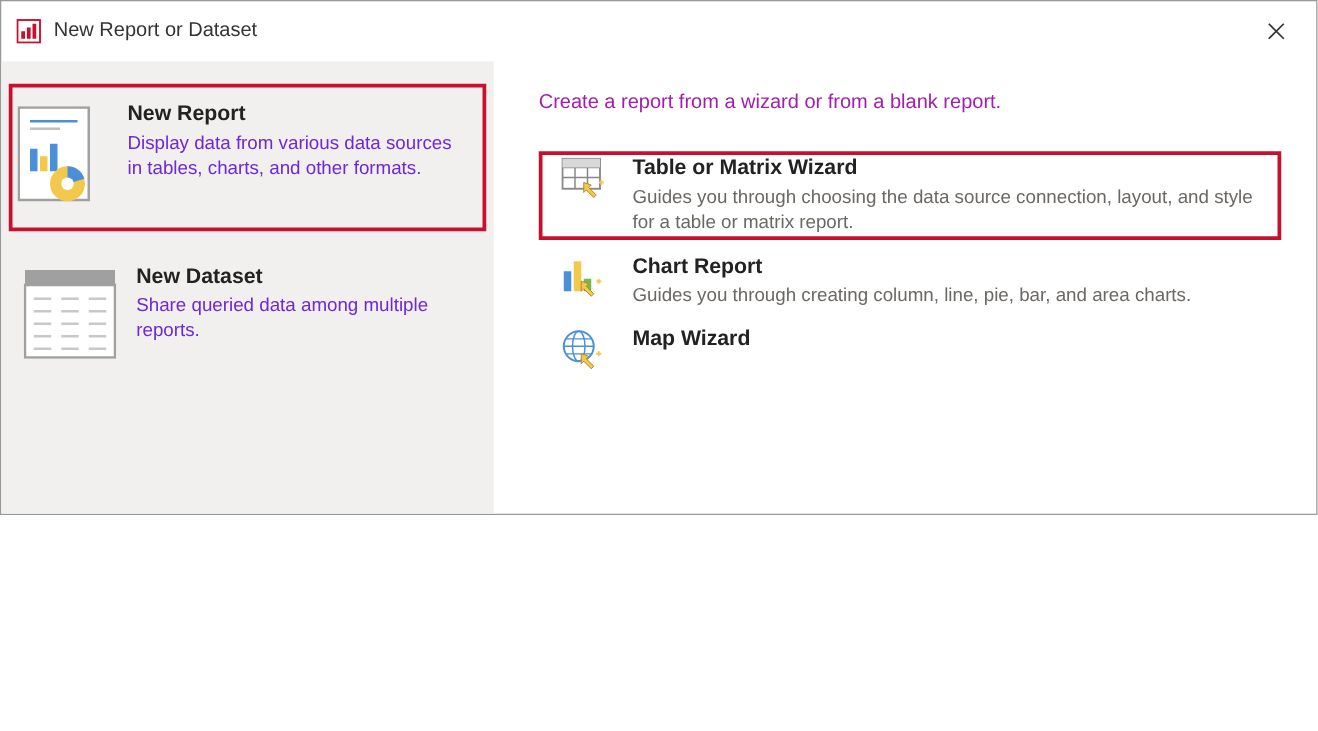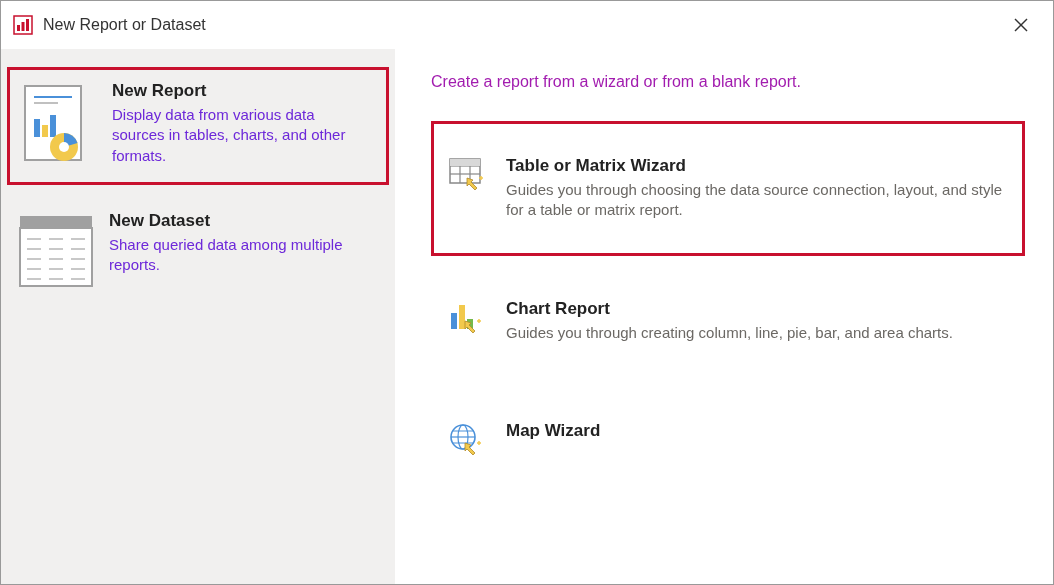--- a/index.html
+++ b/index.html
@@ -1,19 +1,19 @@
 <!DOCTYPE html>
 <html><head>
   <meta charset="utf-8">
   <style>
     * { box-sizing: border-box; margin: 0; padding: 0; }
     body { font-family: "Segoe UI", Arial, sans-serif; background: #fff; color: #333; }
     .window {
       width: 1054px;
-      height: 585px;
+      height: 412px;
       border: 1px solid #999;
       position: relative;
       display: flex;
       flex-direction: column;
       background: #fff;
     }
     .titlebar {
       height: 48px;
       display: flex;
       align-items: center;
@@ -52,21 +52,21 @@
     .sidebar-item {
       display: flex;
       padding: 14px 25px 14px 16px;
       gap: 14px;
       cursor: pointer;
     }
     .sidebar-item.selected {
       border: 3px solid #c8102e;
       background: #f1f0ef;
       margin: 0 6px 12px 6px;
-      padding: 11px 15px 11px 10px;
+      padding: 11px 15px 11px 0;
     }
     .sidebar-item .thumb {
       width: 78px;
       flex-shrink: 0;
       display: flex;
       align-items: flex-start;
       justify-content: center;
       padding-top: 4px;
     }
     .sidebar-item .txt { flex: 1; }
@@ -83,21 +83,21 @@
     }
 
     .intro {
       font-size: 16px;
       color: #a21caf;
       margin-bottom: 30px;
     }
     .option {
       display: flex;
       gap: 20px;
-      padding: 32px 14px;
+      padding: 0 14px;
       margin-bottom: 8px;
       cursor: pointer;
       border: 3px solid transparent;
     }
     .option.highlight {
       border: 3px solid #c8102e;
     }
     .option .oicon {
       width: 38px;
       flex-shrink: 0;

